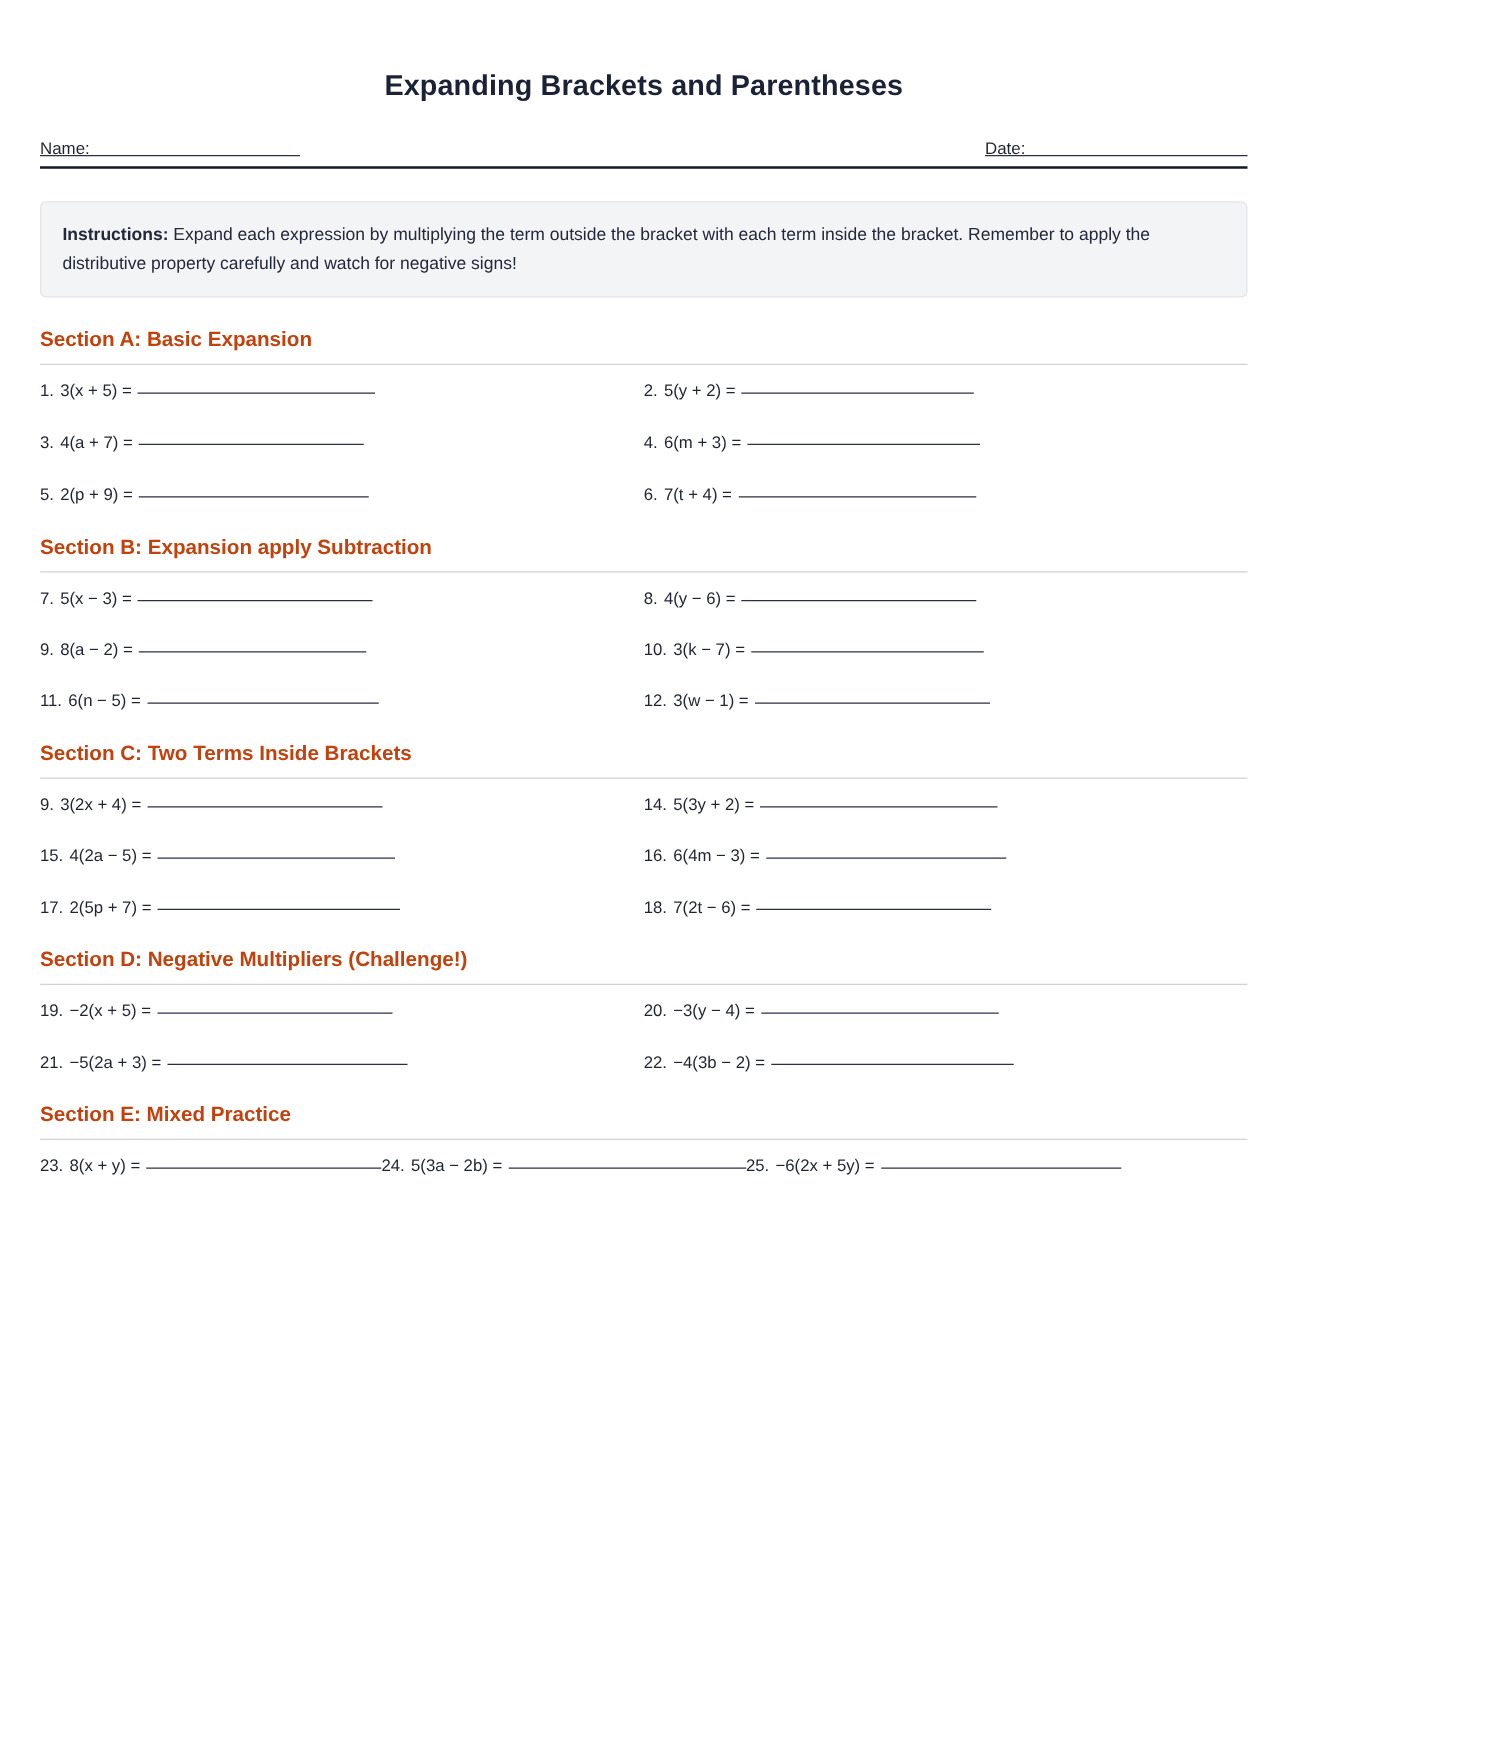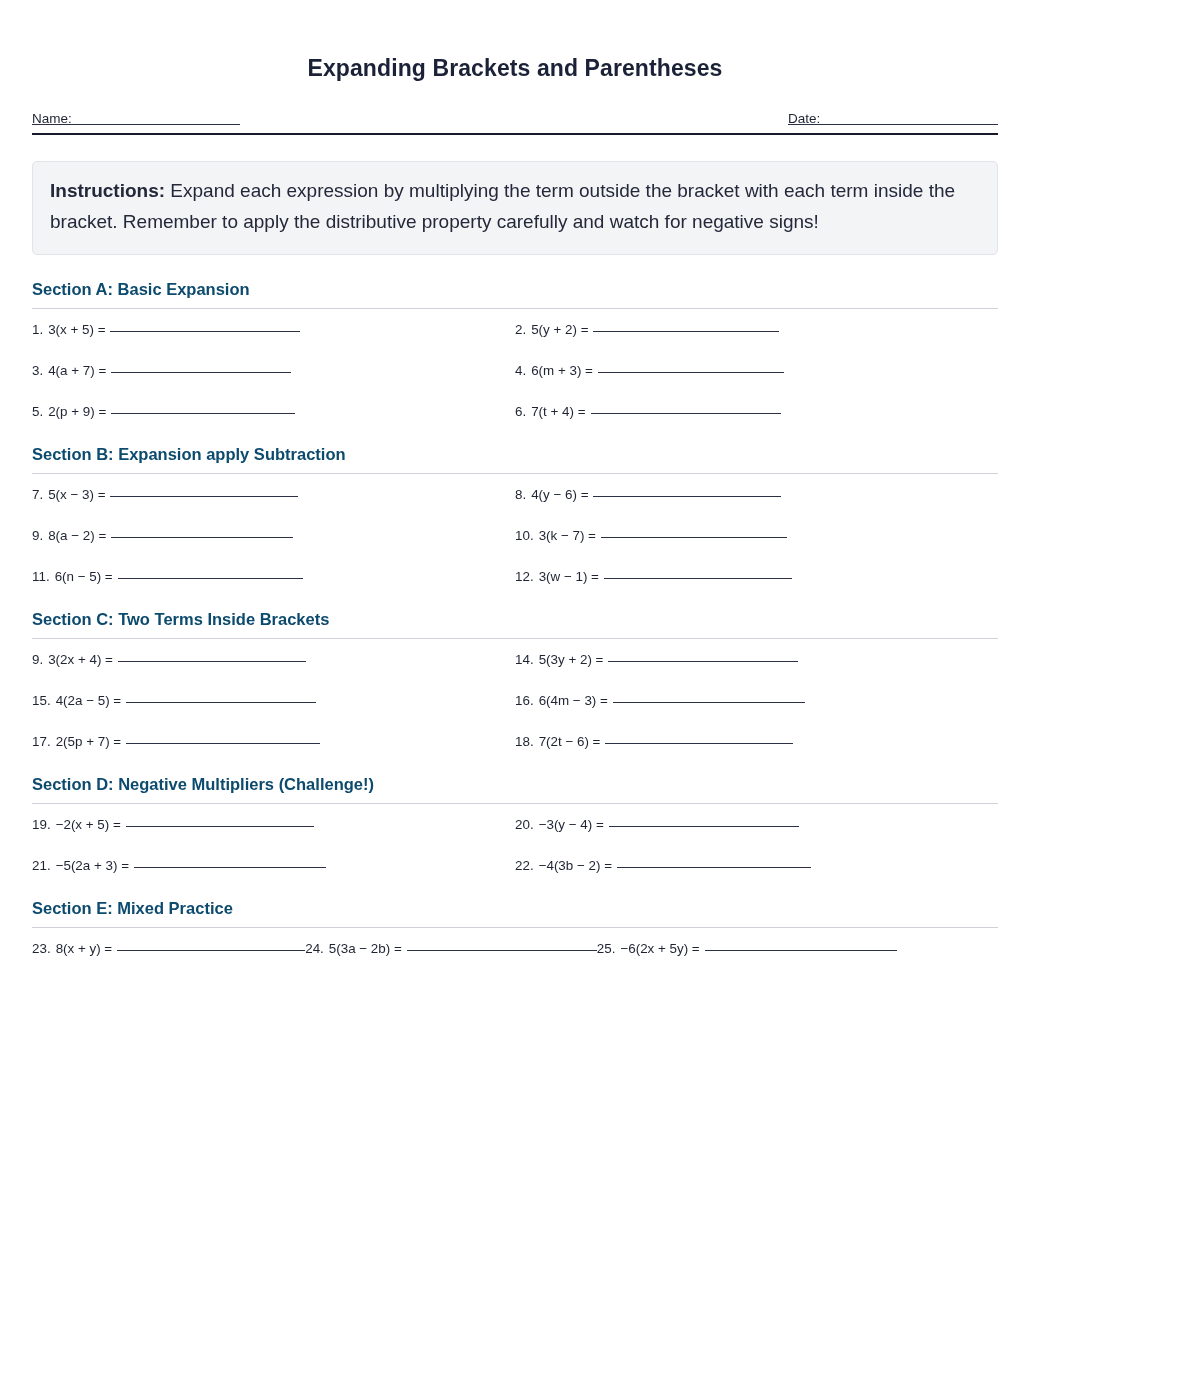--- a/index.html
+++ b/index.html
@@ -61,32 +61,32 @@
   .rule-name { width: 208px; }
   .rule-date { width: 210px; }
 
   
   .instructions {
     margin-top: 26px;
     background: #f3f4f6;
     border: 1px solid #e2e4e9;
     border-radius: 5px;
     padding: 14px 17px 16px 17px;
-    font-size: 19px;
+    font-size: 14px;
     line-height: 1.62;
     color: #23283a;
   }
   .instructions b { font-weight: bold; }
 
   
   .section { margin-top: 25px; }
   .section-heading {
     font-size: 16.5px;
     font-weight: bold;
-    color: #0c4a6e;
+    color: #c2410c;
     margin: 0 0 9px 0;
   }
   .section-rule {
     border-bottom: 1px solid #cfd2d8;
     margin-bottom: 13px;
   }
 
   .grid {
     display: grid;
     grid-template-columns: 1fr 1fr;

